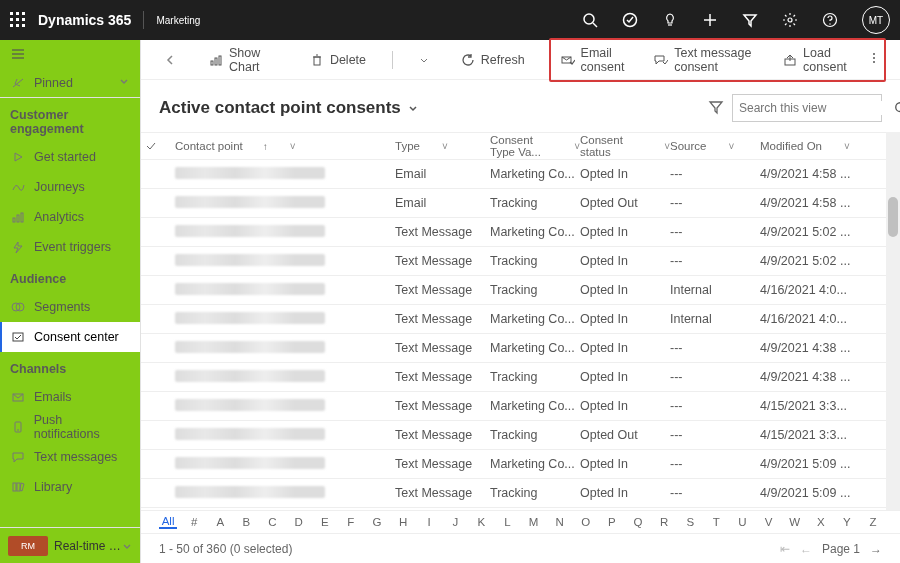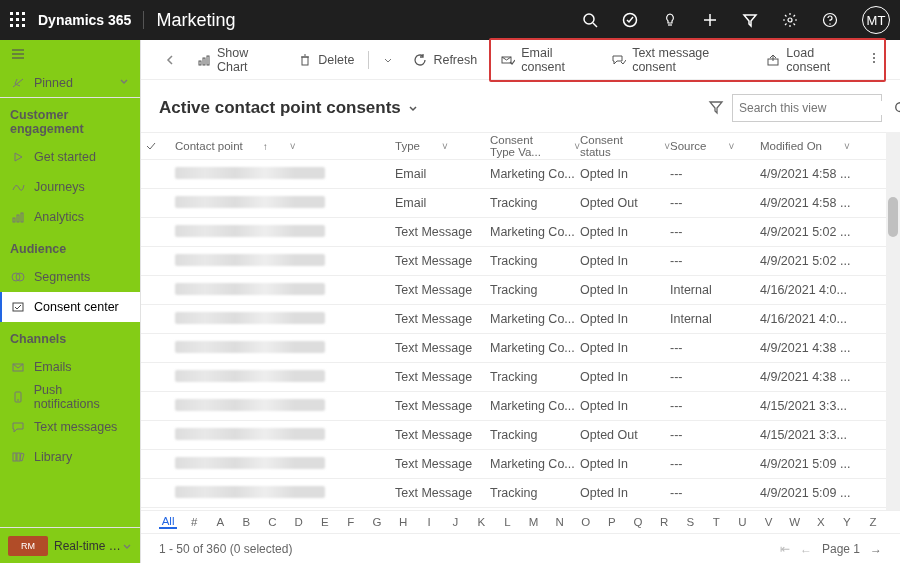--- a/index.html
+++ b/index.html
@@ -22,34 +22,34 @@
     padding: 0 10px;
   }
   .topbar .waffle {
     width: 16px; height: 16px;
     margin-right: 12px;
     display: inline-block;
   }
   .waffle svg { display:block; }
   .topbar .brand { font-weight: 600; font-size: 14px; }
   .topbar .divider { width: 1px; height: 18px; background: #555; margin: 0 12px; }
-  .topbar .module { font-size: 18px; }
+  .topbar .module { font-size: 10px; }
   .topbar .spacer { flex: 1; }
   .topbar-icon {
     width: 40px; height: 40px;
     display: flex; align-items: center; justify-content: center;
     cursor: pointer;
   }
   .topbar-icon svg { stroke: #fff; fill: none; }
   .avatar {
     width: 28px; height: 28px;
     border-radius: 50%;
     border: 1px solid #fff;
     display:flex; align-items:center; justify-content:center;
-    font-size:13px;
+    font-size:10px;
     margin-left:12px;
   }
 
   
   .main {
     display: flex;
     height: calc(100% - 40px);
   }
   .sidebar {
     width: 141px;
@@ -114,21 +114,21 @@
     flex-direction: column;
     position:relative;
   }
 
   .cmdbar {
     height: 40px;
     display:flex;
     align-items:center;
     padding: 0 14px;
     border-bottom: 1px solid #eee;
-    gap: 4px;
+    gap: 16px;
   }
   .cmd-back svg { stroke:#888; }
   .cmd-item {
     display:flex;
     align-items:center;
     gap: 6px;
     padding: 4px 8px;
     color: #505050;
     cursor:pointer;
     font-size: 12.5px;
@@ -361,20 +361,28 @@
       <div class="sidebar-row">
           <span class="icon">
             <svg width="14" height="14" viewBox="0 0 14 14" stroke="#777" fill="none">
               <rect x="2" y="8" width="2" height="4"></rect>
               <rect x="6" y="5" width="2" height="7"></rect>
               <rect x="10" y="3" width="2" height="9"></rect>
             </svg>
           </span>
           <span>Analytics</span>
         </div>
+      <div class="sidebar-row">
+          <span class="icon">
+            <svg width="14" height="14" viewBox="0 0 14 14" stroke="#777" fill="none">
+              <path d="M7 2 L3 8 L7 8 L5 13 L11 6 L7 6 Z"></path>
+            </svg>
+          </span>
+          <span>Event triggers</span>
+        </div>
 
       <div class="sidebar-heading">Audience</div>
       <div class="sidebar-row">
           <span class="icon">
             <svg width="14" height="14" viewBox="0 0 14 14" stroke="#777" fill="none">
               <circle cx="5" cy="7" r="4"></circle>
               <circle cx="9" cy="7" r="4"></circle>
             </svg>
           </span>
           <span>Segments</span>

